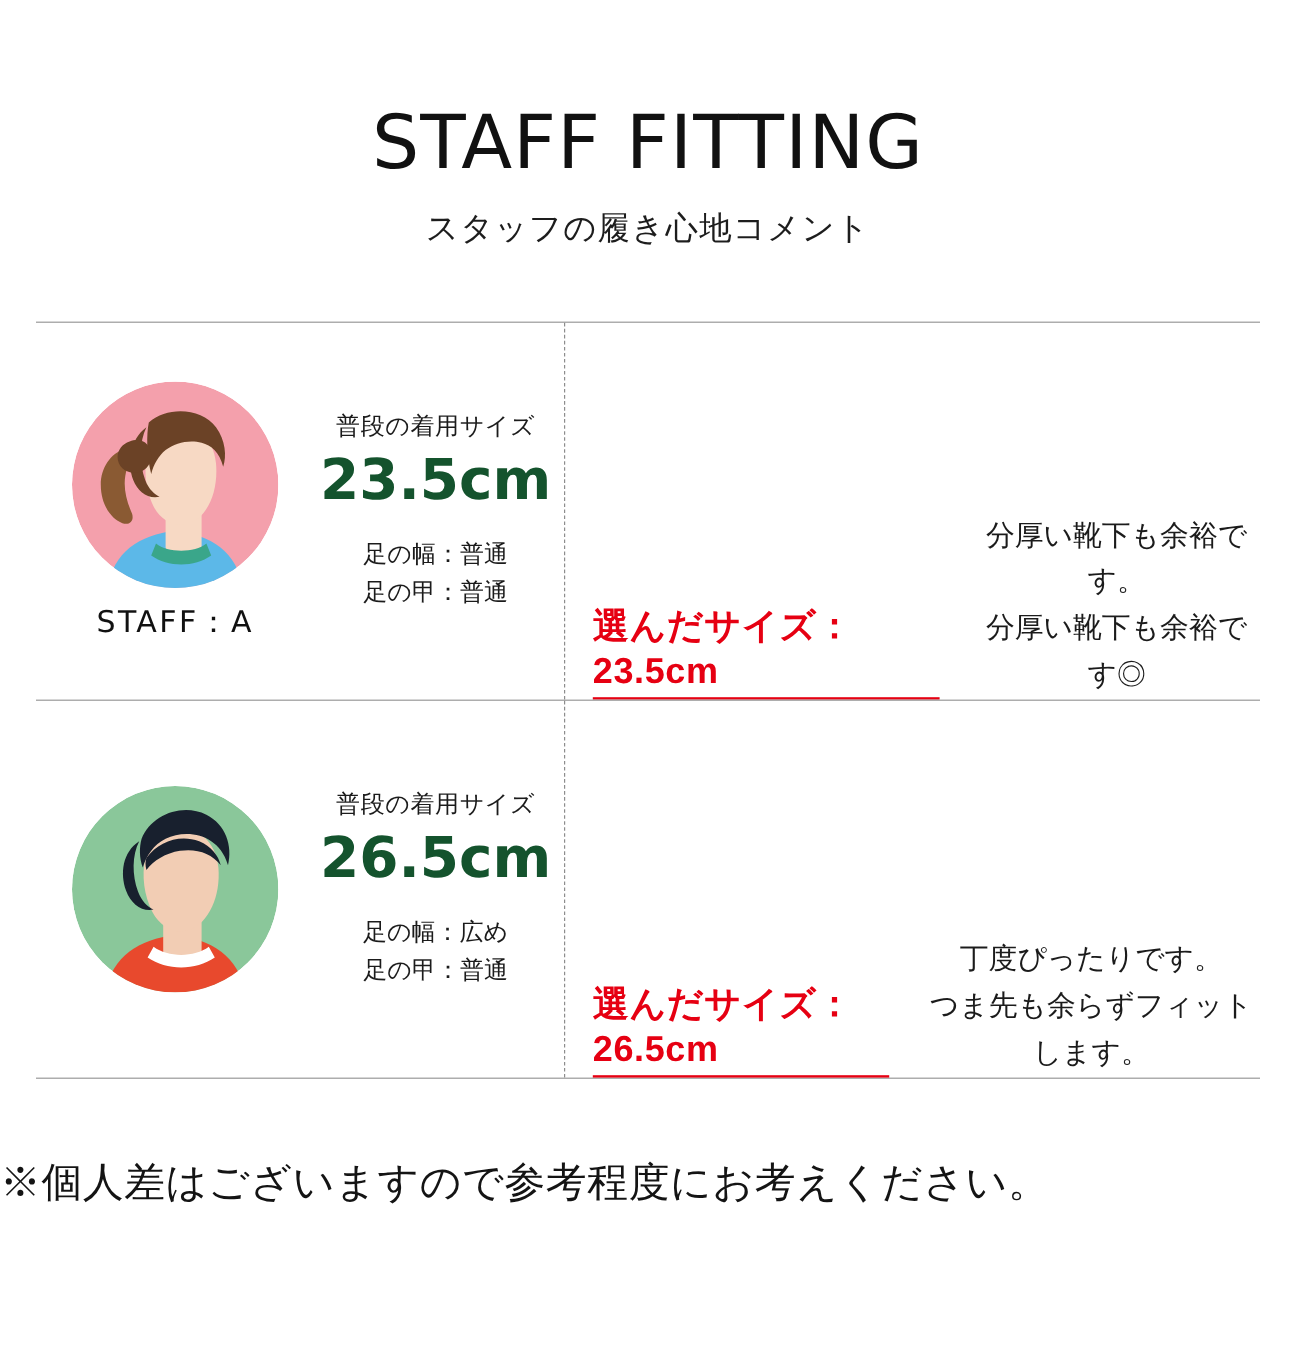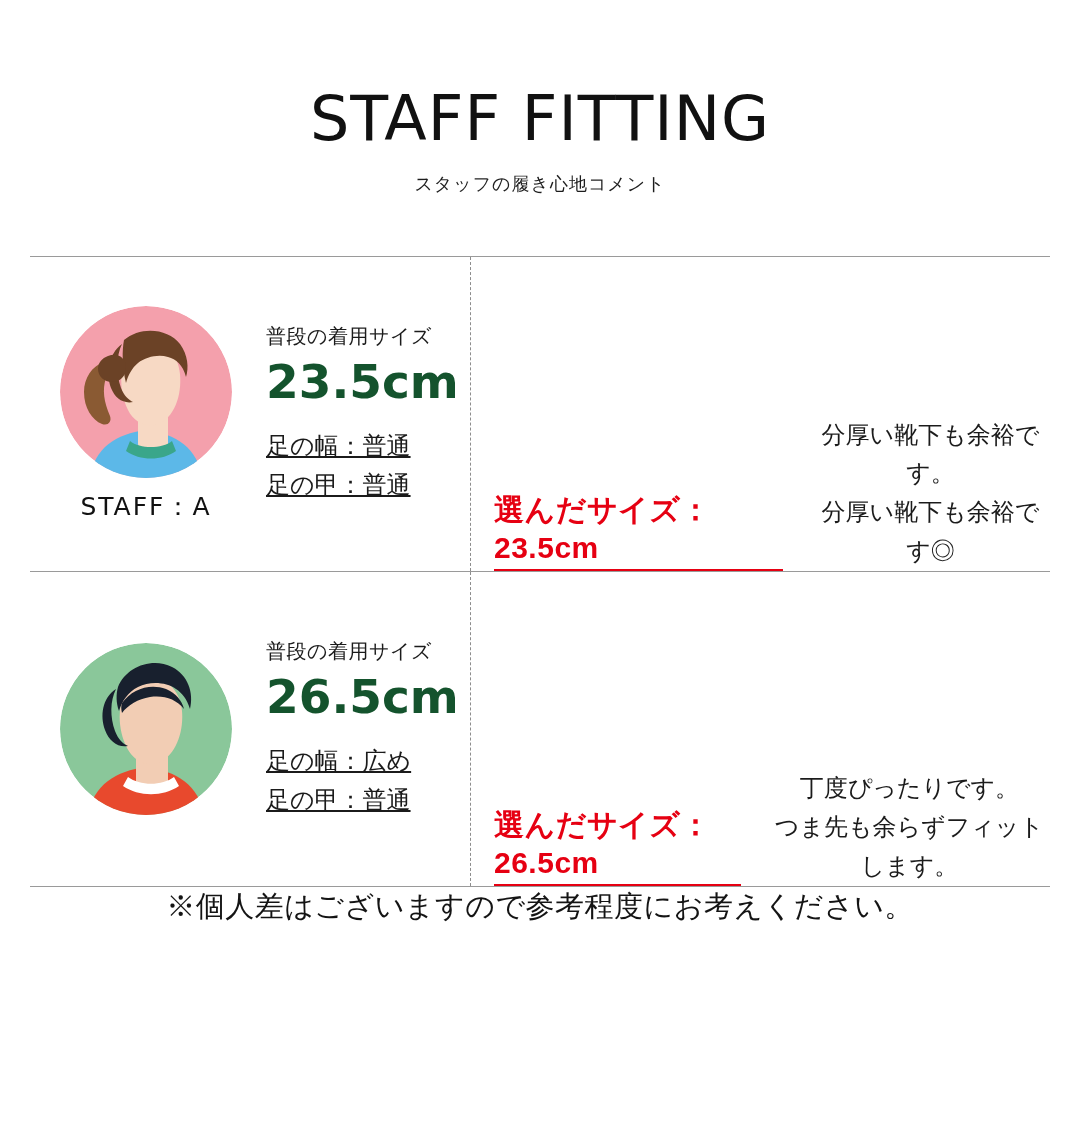--- a/index.html
+++ b/index.html
@@ -31,21 +31,21 @@
   .title {
     font-size: 62px;
     font-weight: 400;
     letter-spacing: 1px;
     line-height: 1;
     color: #111111;
     font-family: "DejaVu Sans", sans-serif;
   }
   .subtitle {
     margin-top: 22px;
-    font-size: 18px;
+    font-size: 27px;
     font-weight: 400;
     color: #1d1d1d;
     letter-spacing: 1px;
   }
 
   
   .table {
     margin: 60px 30px 0 30px;
     width: 1020px;
     border-top: 1px solid #9a9a9a;
@@ -110,43 +110,42 @@
     margin-top: 12px;
     font-size: 25px;
     font-weight: 400;
     letter-spacing: 2px;
     color: #111;
     font-family: "DejaVu Sans", sans-serif;
   }
 
   
   .spec-block {
-    margin-left: 22px;
-    text-align: left;
+    margin-left: 12px;
+    text-align: center;
     flex: 1;
   }
   .spec-caption {
     font-size: 20px;
     color: #1b1b1b;
     letter-spacing: 0.5px;
   }
   .spec-size {
     font-size: 47px;
     font-weight: 700;
     letter-spacing: 0px;
     margin-top: 4px;
     margin-bottom: 18px;
     color: #14532d;
     font-family: "DejaVu Sans", sans-serif;
   }
   .spec-line {
-    font-size: 24px;
+    font-size: 20px;
     line-height: 1.62;
     color: #1b1b1b;
-    text-decoration: underline;
   }
 
   
   .chosen {
     font-size: 30px;
     font-weight: 700;
     color: #e60012;
     border-bottom: 2px solid #e60012;
     padding-bottom: 4px;
     display: inline-block;
@@ -155,22 +154,22 @@
   .comment {
     margin-top: 28px;
     font-size: 24px;
     line-height: 1.62;
     text-align: center;
     color: #1b1b1b;
   }
 
   
   .footnote {
-    text-align: center;
-    font-size: 29px;
+    margin-top: 64px;
+    font-size: 34px;
     color: #141414;
     letter-spacing: 0.5px;
   }
 </style>
 </head>
 <body>
 
 <div class="page">
 
   <div class="header">

